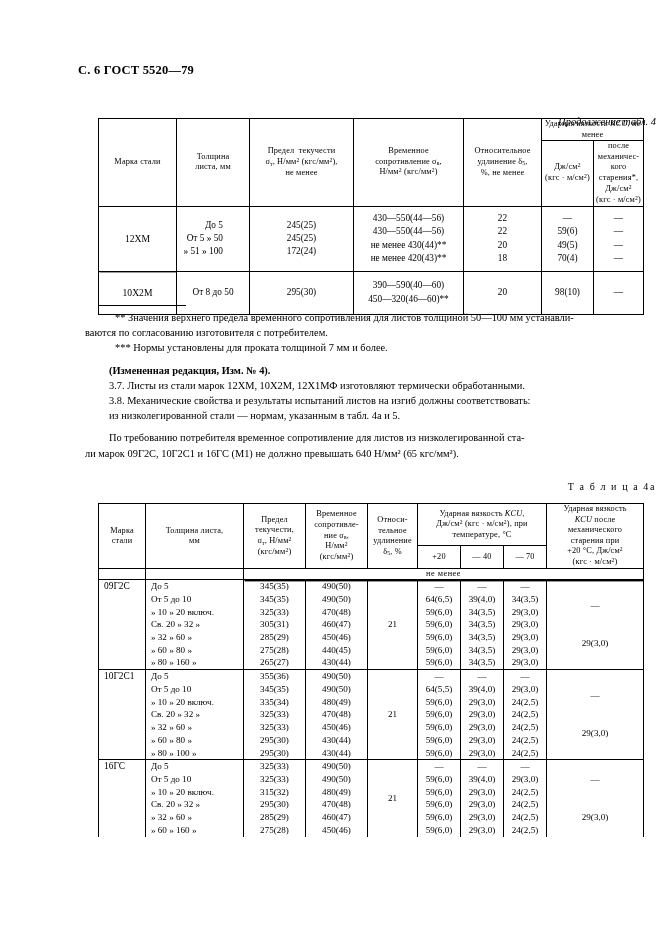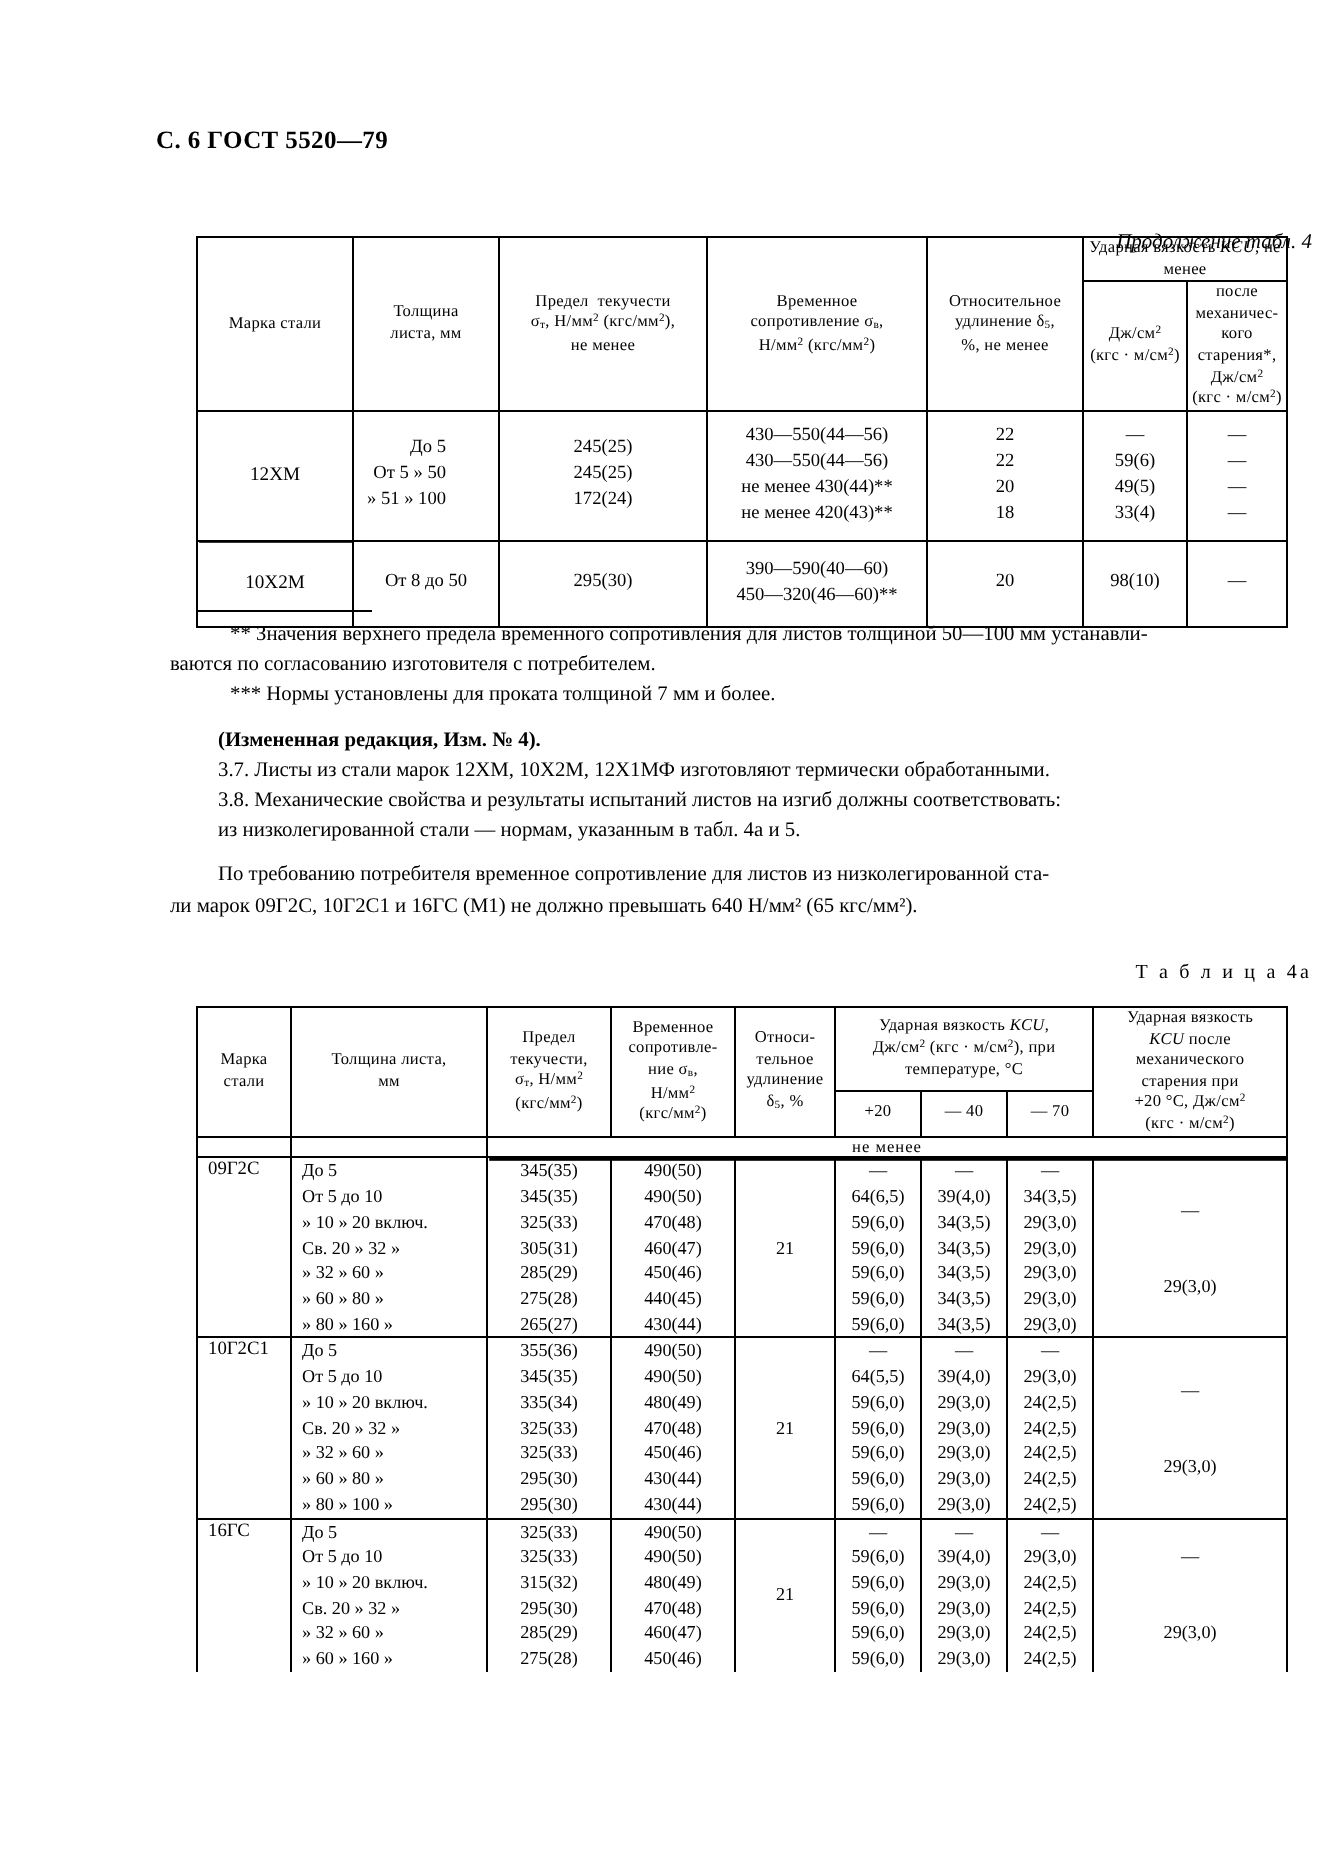--- a/index.html
+++ b/index.html
@@ -240,21 +240,21 @@
               <span class="ln">22</span>
               <span class="ln">20</span>
               <span class="ln">18</span>
             </span>
           </td>
           <td class="dcell">
             <span class="stack c-al">
               <span class="ln">—</span>
               <span class="ln">59(6)</span>
               <span class="ln">49(5)</span>
-              <span class="ln">33(4)</span>
+              <span class="ln">70(4)</span>
             </span>
           </td>
           <td class="dcell">
             <span class="stack c-al">
               <span class="ln">—</span>
               <span class="ln">—</span>
               <span class="ln">—</span>
               <span class="ln">—</span>
             </span>
           </td>

